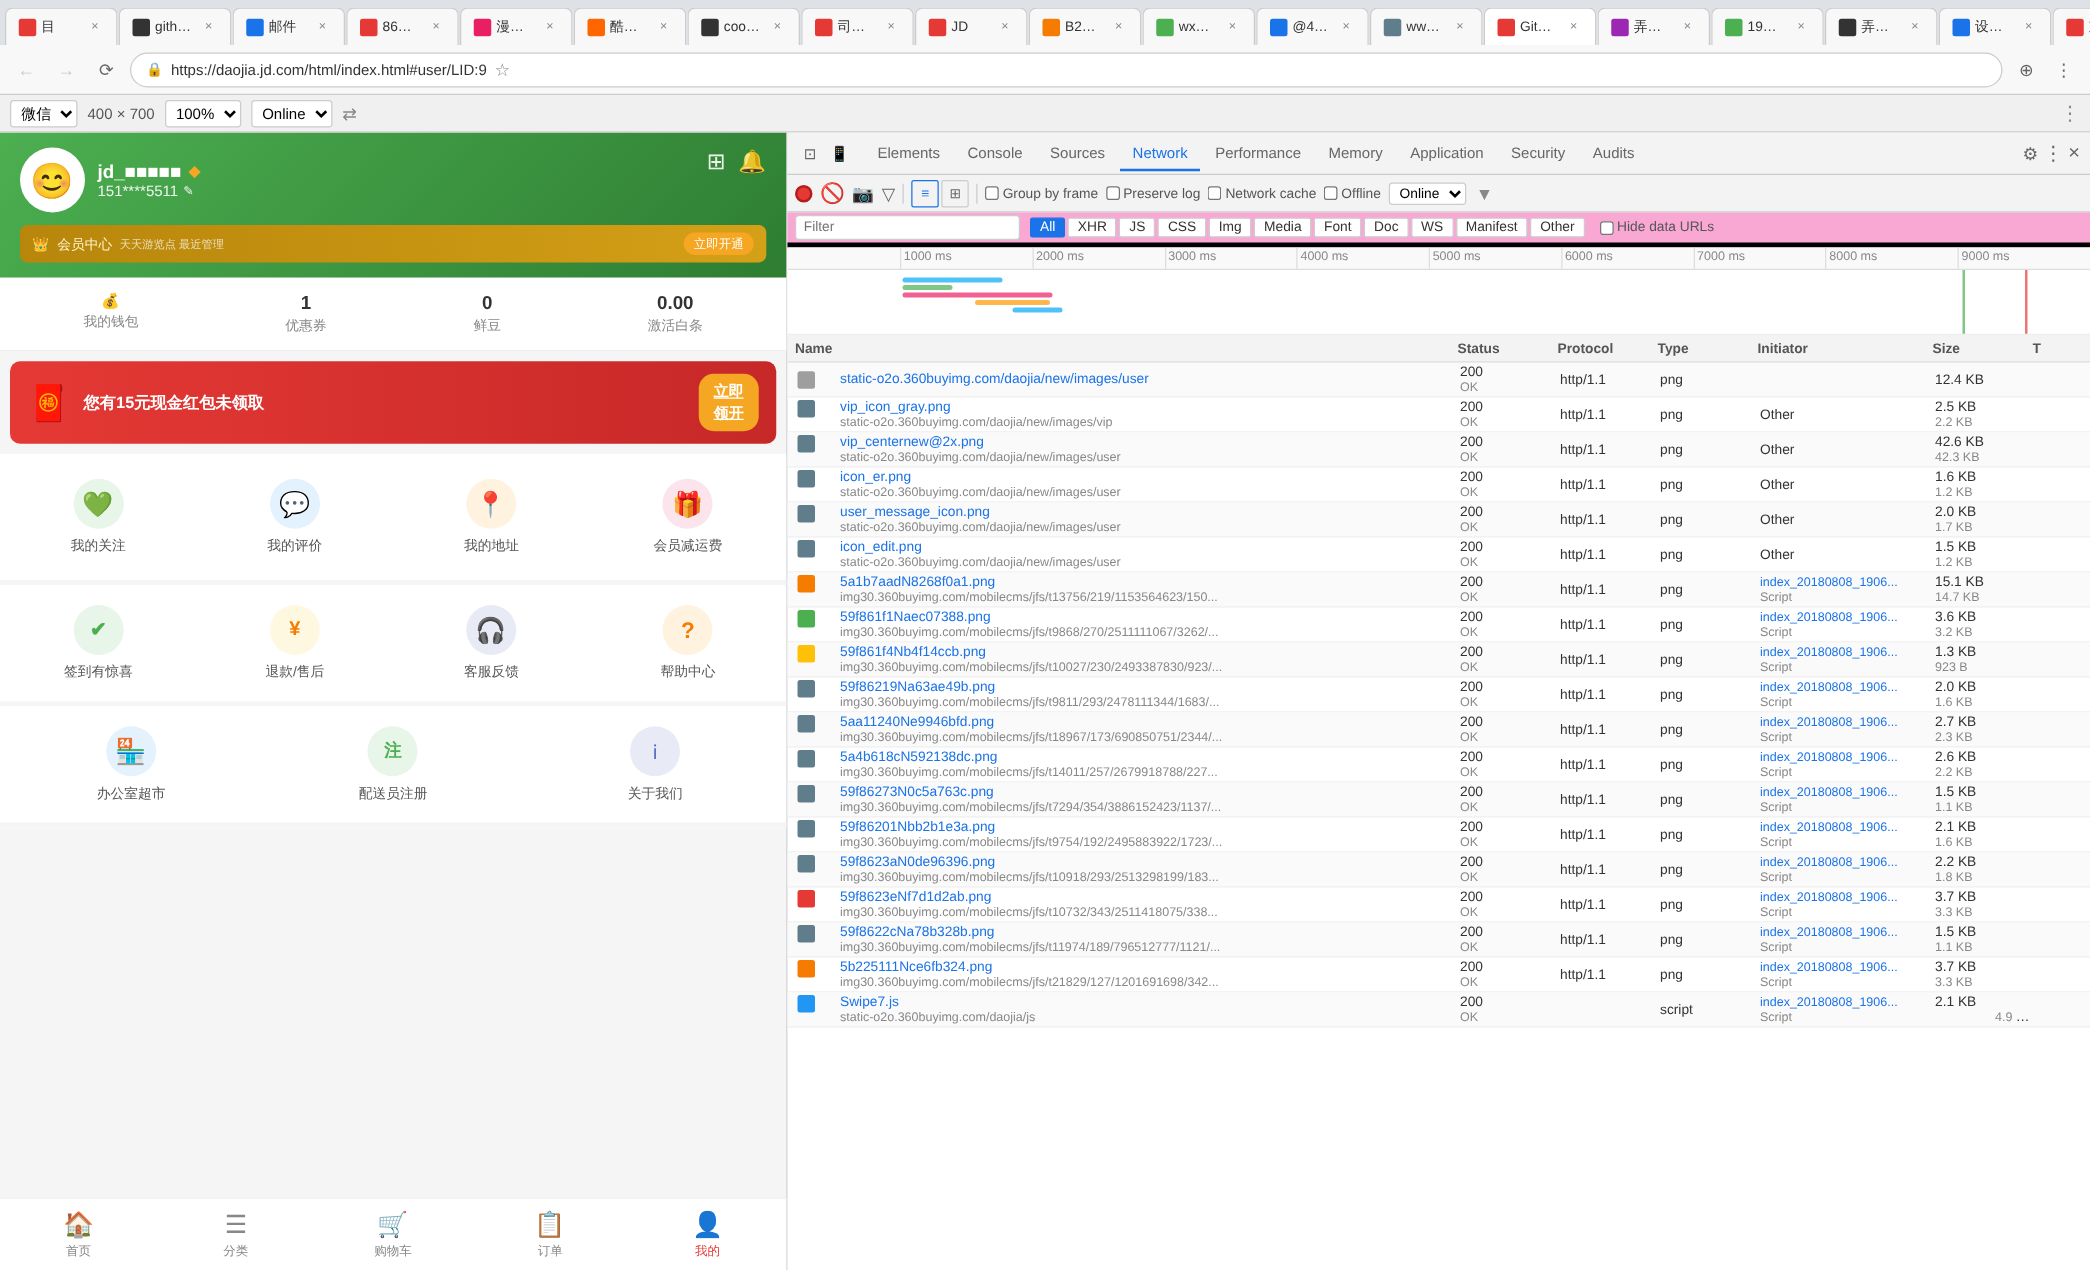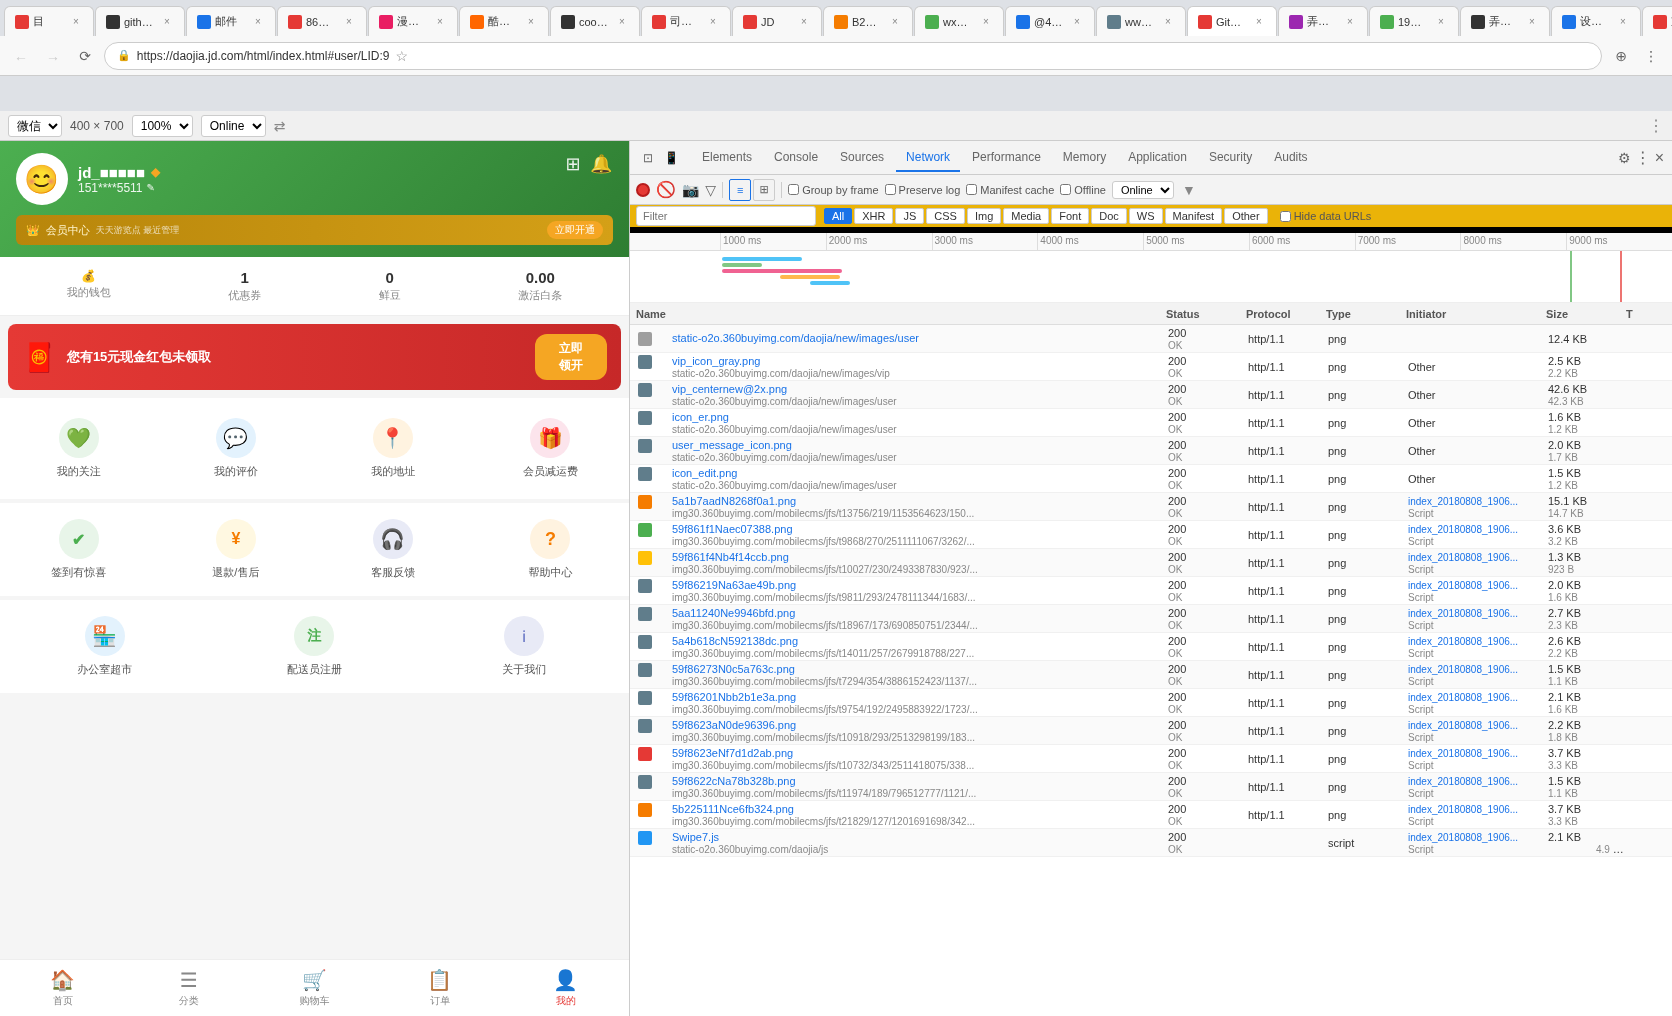--- a/index.html
+++ b/index.html
@@ -21,21 +21,21 @@
     .nav-btn { width: 26px; height: 26px; border-radius: 50%; border: none; background: transparent; cursor: pointer; display: flex; align-items: center; justify-content: center; color: #666; font-size: 14px; }
     .nav-btn.disabled { color: #ccc; cursor: default; }
     .url-bar { flex: 1; height: 28px; border: 1px solid #ccc; border-radius: 14px; padding: 0 12px; font-size: 12px; background: #fff; display: flex; align-items: center; gap: 6px; }
     .url-bar .lock { color: #2a9d8f; font-size: 11px; }
     .url-text { color: #333; font-size: 12px; }
     .bookmark-star { color: #888; font-size: 14px; cursor: pointer; }
     .toolbar-icons { display: flex; gap: 4px; }
     .toolbar-icon { width: 26px; height: 26px; border-radius: 50%; display: flex; align-items: center; justify-content: center; color: #666; font-size: 14px; cursor: pointer; border: none; background: transparent; }
 
     
-    .mobile-toolbar { height: 30px; background: #f0f0f0; display: flex; align-items: center; padding: 0 8px; gap: 8px; border-bottom: 1px solid #ccc; margin-top: 35px; }
+    .mobile-toolbar { height: 30px; background: #f0f0f0; display: flex; align-items: center; padding: 0 8px; gap: 8px; border-bottom: 1px solid #ccc; }
     .mobile-select { font-size: 12px; border: 1px solid #ccc; border-radius: 3px; padding: 2px 4px; background: #fff; cursor: pointer; }
     .dimensions-display { font-size: 12px; color: #555; }
     .zoom-select { font-size: 12px; border: 1px solid #ccc; border-radius: 3px; padding: 2px 4px; background: #fff; cursor: pointer; }
     .network-select { font-size: 12px; border: 1px solid #ccc; border-radius: 3px; padding: 2px 4px; background: #fff; cursor: pointer; }
     .mobile-icon { color: #888; font-size: 14px; cursor: pointer; }
     .dots-menu { margin-left: auto; color: #888; cursor: pointer; font-size: 16px; }
 
     
     .main-area { display: flex; flex: 1; overflow: hidden; }
 
@@ -59,21 +59,21 @@
     
     .stats-row { background: #fff; display: flex; justify-content: space-around; padding: 12px 8px; border-bottom: 1px solid #eee; }
     .stat-item { display: flex; flex-direction: column; align-items: center; gap: 2px; }
     .stat-value { font-size: 15px; font-weight: bold; color: #333; }
     .stat-label { font-size: 11px; color: #888; }
 
     
     .red-packet-banner { background: linear-gradient(90deg, #e53935, #c62828); margin: 8px; border-radius: 8px; padding: 10px 14px; display: flex; align-items: center; color: #fff; position: relative; }
     .rp-icon { font-size: 28px; margin-right: 10px; }
     .rp-text { font-size: 13px; font-weight: bold; flex: 1; }
-    .rp-btn { background: #f5a623; color: #fff; border: none; border-radius: 12px; padding: 6px 24px; font-size: 12px; font-weight: bold; cursor: pointer; }
+    .rp-btn { background: #f5a623; color: #fff; border: none; border-radius: 12px; padding: 6px 12px; font-size: 12px; font-weight: bold; cursor: pointer; text-decoration: underline; }
 
     
     .menu-grid { background: #fff; display: grid; grid-template-columns: repeat(4, 1fr); padding: 12px 0; border-bottom: 4px solid #f5f5f5; }
     .menu-item { display: flex; flex-direction: column; align-items: center; gap: 6px; padding: 8px 4px; cursor: pointer; }
     .menu-icon-circle { width: 40px; height: 40px; border-radius: 50%; display: flex; align-items: center; justify-content: center; font-size: 20px; }
     .menu-label { font-size: 11px; color: #555; text-align: center; }
 
     .menu-grid2 { background: #fff; display: grid; grid-template-columns: repeat(4, 1fr); padding: 8px 0; border-bottom: 4px solid #f5f5f5; }
     .menu-grid3 { background: #fff; display: grid; grid-template-columns: repeat(3, 1fr); padding: 8px 0; border-bottom: 4px solid #f5f5f5; }
 
@@ -100,21 +100,21 @@
     .camera-btn { color: #666; font-size: 14px; cursor: pointer; }
     .filter-icon-btn { color: #666; font-size: 14px; cursor: pointer; }
     .view-toggle { display: flex; gap: 2px; }
     .view-btn { width: 22px; height: 22px; display: flex; align-items: center; justify-content: center; color: #1a73e8; font-size: 11px; cursor: pointer; border: 1px solid #1a73e8; border-radius: 2px; }
     .view-btn.inactive { color: #666; border-color: #ccc; }
     .checkbox-label { display: flex; align-items: center; gap: 3px; font-size: 11px; color: #555; cursor: pointer; white-space: nowrap; }
     .checkbox-label input[type=checkbox] { width: 11px; height: 11px; }
     .online-select { font-size: 11px; border: 1px solid #ccc; border-radius: 3px; padding: 1px 4px; background: #fff; cursor: pointer; }
 
     
-    .filter-bar { height: 28px; background: #eab308; display: flex; align-items: center; padding: 0 6px; gap: 4px; border-bottom: 6px solid #000000; flex-shrink: 0; }
+    .filter-bar { height: 28px; background: #f9a8d4; display: flex; align-items: center; padding: 0 6px; gap: 4px; border-bottom: 4px solid #000000; flex-shrink: 0; }
     .filter-input { flex: 0 0 180px; height: 20px; border: 1px solid #ccc; border-radius: 3px; padding: 0 6px; font-size: 11px; background: #fff; }
     .filter-btn-group { display: flex; gap: 2px; margin-left: 4px; align-items: center; }
     .filter-type-btn { padding: 1px 7px; font-size: 11px; border: 1px solid #ccc; background: #fff; cursor: pointer; border-radius: 2px; color: #333; }
     .filter-type-btn.active { background: #1a73e8; color: #fff; border-color: #1a73e8; }
 
     
     .timeline-area { height: 70px; background: #fff; border-bottom: 1px solid #eee; position: relative; flex-shrink: 0; overflow: hidden; }
     .timeline-ruler { display: flex; border-bottom: 1px solid #ddd; height: 18px; background: #f9f9f9; }
     .timeline-tick { font-size: 10px; color: #888; padding: 2px 0 0 2px; border-left: 1px solid #ddd; flex: 1; }
     .timeline-bars { height: 52px; position: relative; overflow: hidden; }
@@ -454,21 +454,21 @@
         <label class="checkbox-label">
           <input type="checkbox" style="">
           <span>Group by frame</span>
         </label>
         <label class="checkbox-label">
           <input type="checkbox" style="">
           <span>Preserve log</span>
         </label>
         <label class="checkbox-label">
           <input type="checkbox" style="">
-          <span>Manifest cache</span>
+          <span>Network cache</span>
         </label>
         <label class="checkbox-label">
           <input type="checkbox" style="">
           <span>Offline</span>
         </label>
         <select class="online-select">
           <option>Online</option>
         </select>
         <span style="color:#888;font-size:14px;margin-left:2px;cursor:pointer;">▼</span>
       </div>

